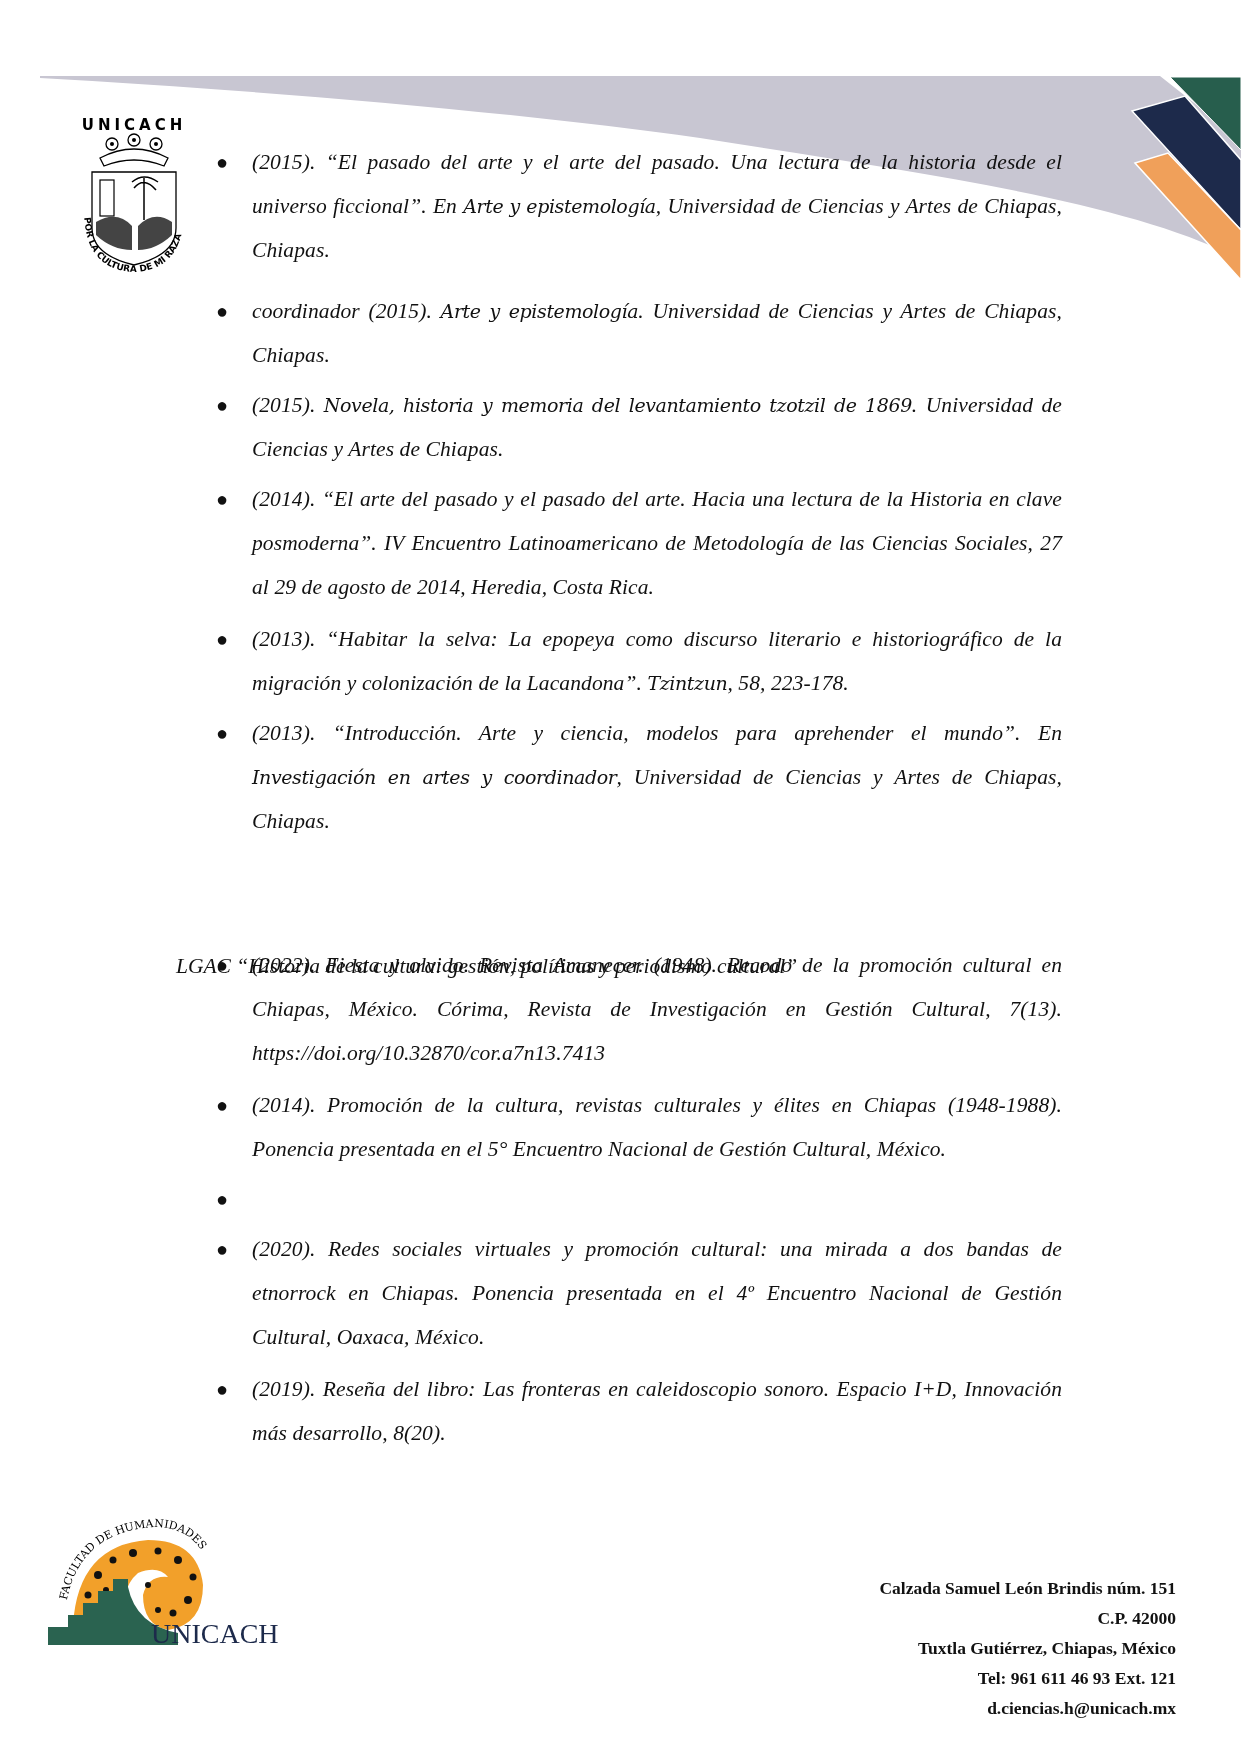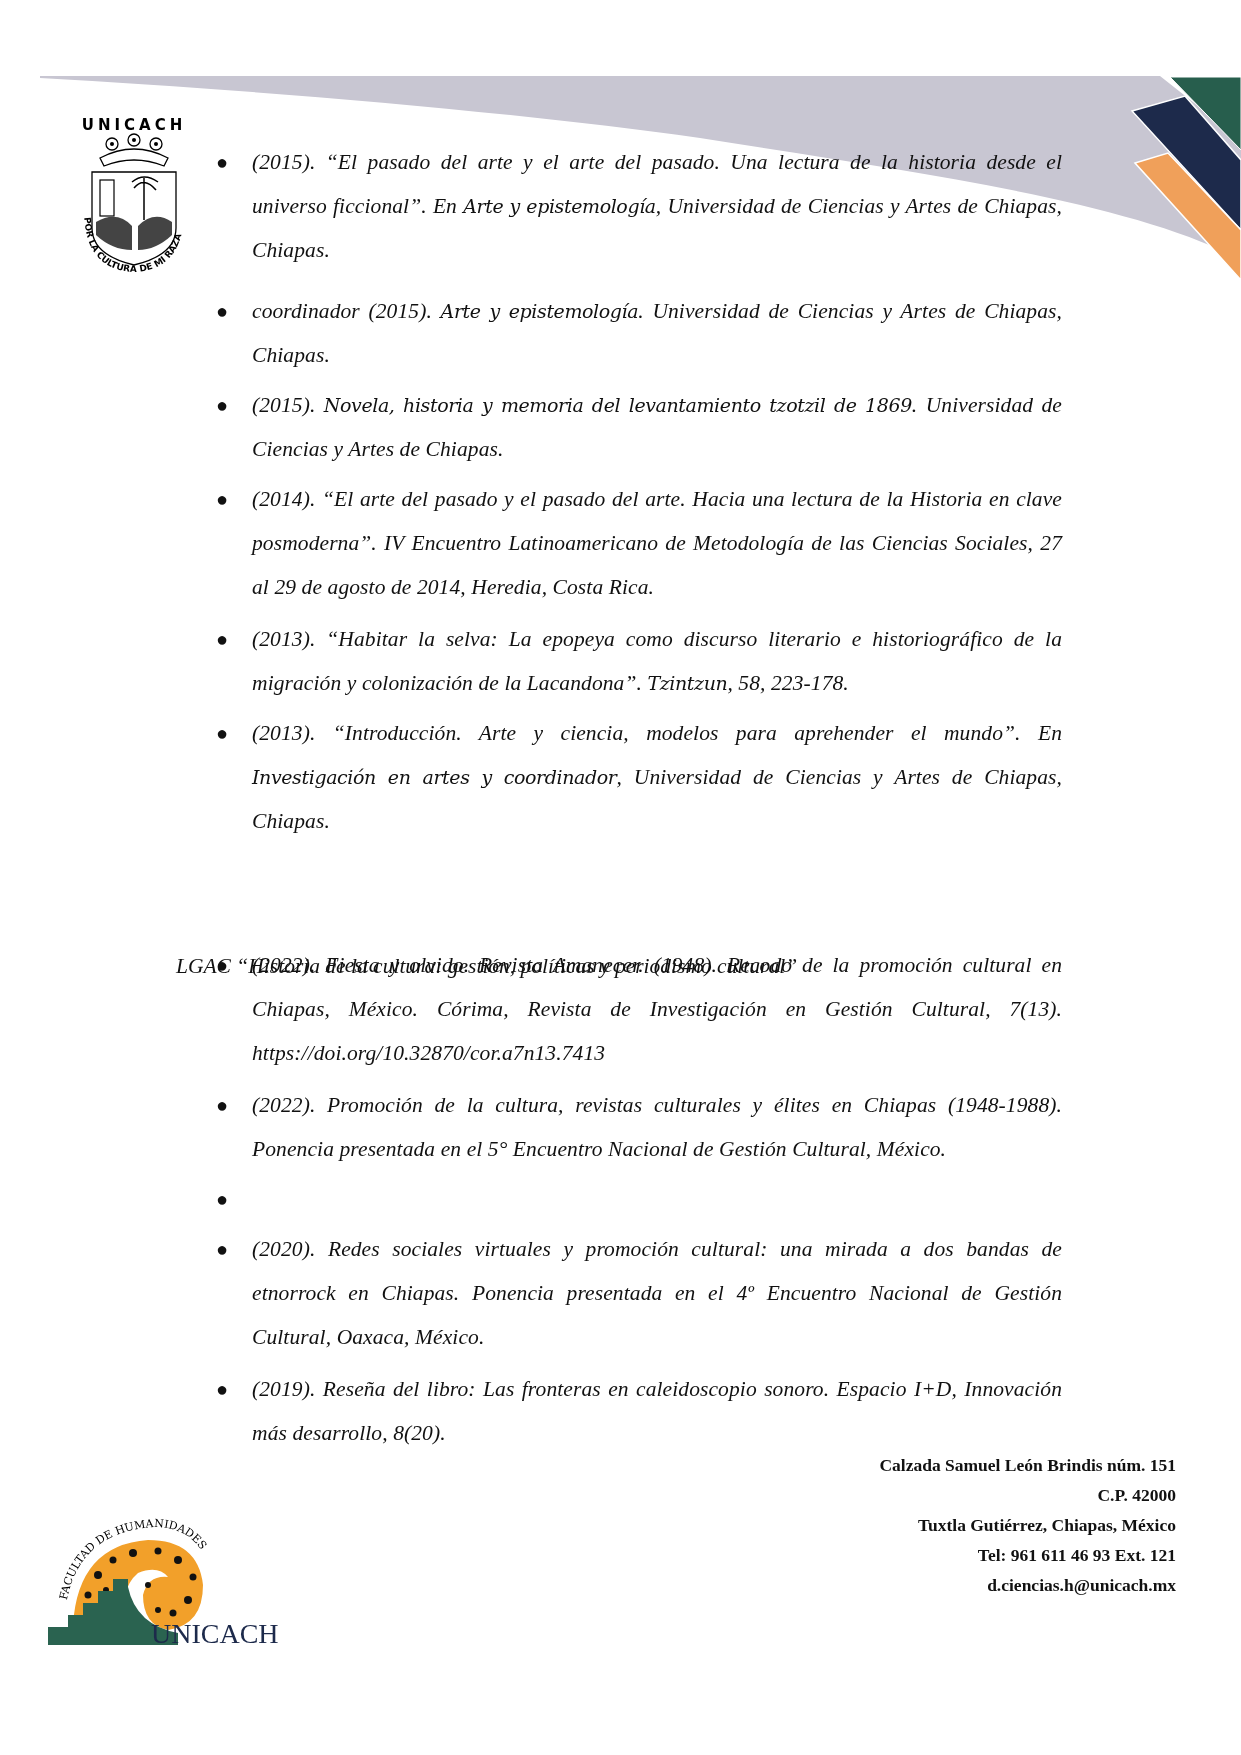--- a/index.html
+++ b/index.html
@@ -7,21 +7,21 @@
            font-family: "Liberation Serif", "DejaVu Serif", serif; color: #111; }
     .header-art { position: absolute; left: 0; top: 0; width: 1241px; height: 300px; }
     .seal { position: absolute; left: 72px; top: 110px; width: 125px; height: 165px; }
     .content { position: absolute; left: 0; top: 0; width: 1241px; }
     .entry { position: absolute; left: 252px; width: 810px; font-style: italic;
              font-size: 21.5px; line-height: 44px; text-align: justify; letter-spacing: 0.1px; }
     .entry .bullet { position: absolute; left: -36px; top: 0; font-style: normal; font-size: 20px; }
     .entry .title { font-style: italic; font-family: "DejaVu Serif", serif; font-size: 19px; letter-spacing: -0.4px; margin-top: 11px; }
     .section-heading { position: absolute; left: 176px; top: 944px; font-style: italic;
                        font-size: 21.5px; line-height: 44px; }
-    .address { position: absolute; right: 65px; top: 1450px; text-align: right;
+    .address { position: absolute; right: 65px; top: 1573px; text-align: right;
                font-weight: bold; font-size: 17.5px; line-height: 30px; font-family: "Liberation Serif", serif; }
     .footer-logo { position: absolute; left: 48px; top: 1515px; width: 270px; height: 130px; }
   </style>
 </head>
 <body>
 
 <svg class="header-art" viewBox="0 0 1241 300">
   <path d="M40,76 L1160,76 L1241,140 L1241,260 C1130,200 900,170 700,138 C500,110 250,90 40,78 Z" fill="#c8c6d2"></path>
   <polygon points="1170,77 1241,77 1241,150" fill="#275e4d" stroke="#fff" stroke-width="1"></polygon>
   <polygon points="1132,111 1185,96 1241,160 1241,230" fill="#1d2a4b" stroke="#fff" stroke-width="1.5"></polygon>
@@ -84,21 +84,21 @@
 
   <div class="section-heading">LGAC “Historia de la cultura: gestión, políticas y periodismo cultural”</div>
 
   <div class="entry" style="top:943px;">
     <span class="bullet">●</span>
     <span>(2022). Fiesta y olvido. Revista Amanecer. (1948). Recodo de la promoción cultural en Chiapas, México. Córima, Revista de Investigación en Gestión Cultural, 7(13). https://doi.org/10.32870/cor.a7n13.7413</span>
   </div>
 
   <div class="entry" style="top:1083px;">
     <span class="bullet">●</span>
-    <span>(2022). Promoción de la cultura, revistas culturales y élites en Chiapas (1948-1988). Ponencia presentada en el 5° Encuentro Nacional de Gestión Cultural, México.</span>
+    <span>(2014). Promoción de la cultura, revistas culturales y élites en Chiapas (1948-1988). Ponencia presentada en el 5° Encuentro Nacional de Gestión Cultural, México.</span>
   </div>
 
   <div class="entry" style="top:1177px;">
     <span class="bullet">●</span>
   </div>
 
   <div class="entry" style="top:1227px;">
     <span class="bullet">●</span>
     <span>(2020). Redes sociales virtuales y promoción cultural: una mirada a dos bandas de etnorrock en Chiapas. Ponencia presentada en el 4º Encuentro Nacional de Gestión Cultural, Oaxaca, México.</span>
   </div>

